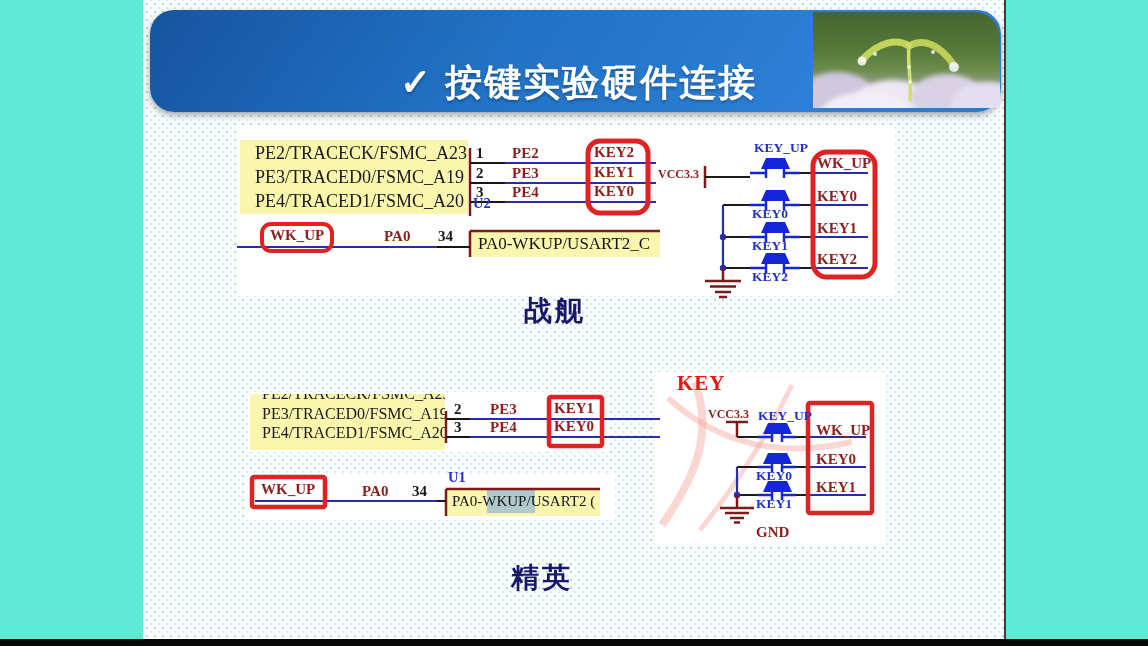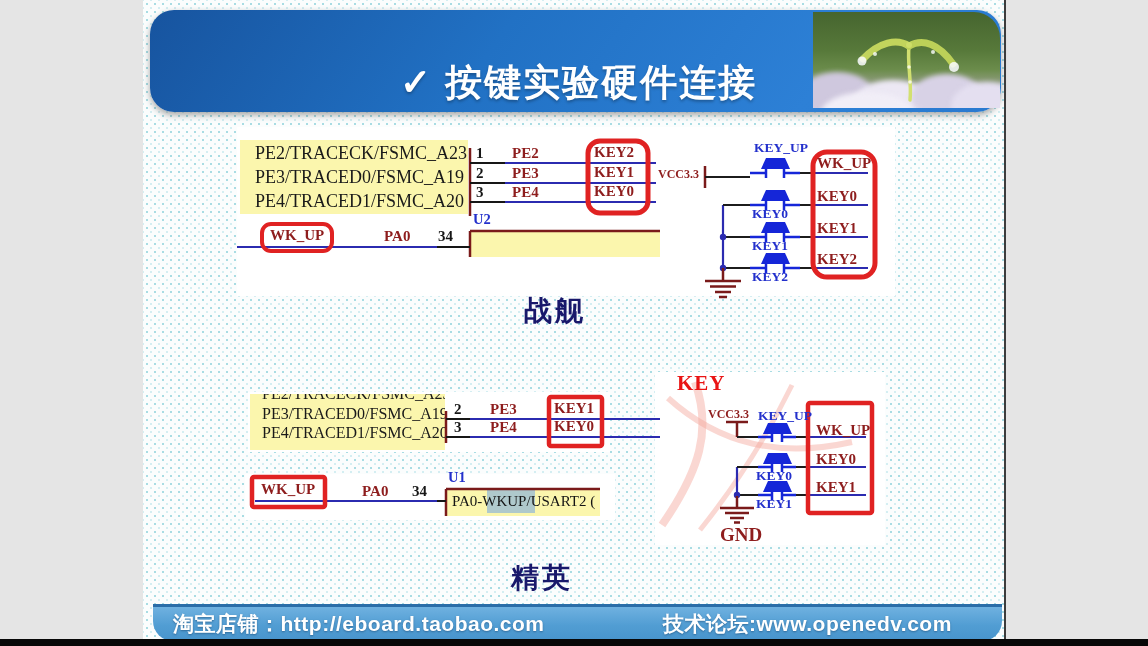--- a/index.html
+++ b/index.html
@@ -1,16 +1,16 @@
 <!DOCTYPE html>
 <html><head>
 <meta charset="utf-8">
 <style>
   html,body{margin:0;padding:0;background:#000;}
-  .canvas{position:relative;width:1148px;height:646px;background:#e5e5e5;overflow:hidden;
+  .canvas{position:relative;width:1148px;height:646px;background:#5eead4;overflow:hidden;
           font-family:"Liberation Serif",serif;}
   .abs{position:absolute;}
   
   .slide{left:143px;top:0;width:861px;height:646px;background-color:#fbfdfd;
          background-image:radial-gradient(#a9dce3 1px, rgba(0,0,0,0) 1.35px),
                           radial-gradient(#d4eef2 1px, rgba(0,0,0,0) 1.35px);
          background-size:8px 8px;background-position:0 0,4px 4px;}
   .edge-line{left:1004px;top:0;width:2px;height:646px;background:#3c3c3c;}
   .bottom-strip{left:0;top:639px;width:1148px;height:7px;background:#070707;}
   
@@ -252,21 +252,22 @@
   <span class="t num" style="left:476px;top:185px">3</span>
   <span class="t net" style="left:512px;top:146px">PE2</span>
   <span class="t net" style="left:512px;top:166px">PE3</span>
   <span class="t net" style="left:512px;top:185px">PE4</span>
   <span class="t net" style="left:594px;top:145px">KEY2</span>
   <span class="t net" style="left:594px;top:165px">KEY1</span>
   <span class="t net" style="left:594px;top:184px">KEY0</span>
   <span class="t net" style="left:270px;top:228px">WK_UP</span>
   <span class="t net" style="left:384px;top:229px">PA0</span>
   <span class="t num" style="left:438px;top:229px">34</span>
-  <span class="t desig" style="left:473px;top:212px">U2</span>
+  <span class="t desig" style="left:473px;top:196px">U2</span>
+  <span class="t pinname" style="left:478px;top:235px">PA0-WKUP/USART2_C</span>
   <span class="t vcc" style="left:658px;top:168px">VCC3.3</span>
   <span class="t blab" style="left:754px;top:141px">KEY_UP</span>
   <span class="t blab" style="left:752px;top:207px">KEY0</span>
   <span class="t blab" style="left:752px;top:239px">KEY1</span>
   <span class="t blab" style="left:752px;top:270px">KEY2</span>
   <span class="t net" style="left:817px;top:156px">WK_UP</span>
   <span class="t net" style="left:817px;top:189px">KEY0</span>
   <span class="t net" style="left:817px;top:221px">KEY1</span>
   <span class="t net" style="left:817px;top:252px">KEY2</span>
 
@@ -284,24 +285,20 @@
   <span class="t desig" style="left:448px;top:470px">U1</span>
   <span class="t pinname-sm" style="left:452px;top:494px">PA0-WKUP/USART2 (</span>
   <span class="t key-title" style="left:677px;top:372px">KEY</span>
   <span class="t vcc" style="left:708px;top:408px">VCC3.3</span>
   <span class="t blab" style="left:758px;top:409px">KEY_UP</span>
   <span class="t blab" style="left:756px;top:469px">KEY0</span>
   <span class="t blab" style="left:756px;top:497px">KEY1</span>
   <span class="t net" style="left:816px;top:423px">WK_UP</span>
   <span class="t net" style="left:816px;top:452px">KEY0</span>
   <span class="t net" style="left:816px;top:480px">KEY1</span>
-  <span class="t vcc" style="left:720px;top:525px;font-size:19px">GND</span>
+  <span class="t vcc" style="left:756px;top:525px;font-size:15px">GND</span>
 
   <span class="t sec-label" style="left:511px;top:563px">精英</span>
 
-  <div class="abs footer">
-    <span class="abs ftext" style="left:20px;top:3px">淘宝店铺：http://eboard.taobao.com</span>
-    <span class="abs ftext" style="left:510px;top:3px">技术论坛:www.openedv.com</span>
-  </div>
 
   <div class="abs edge-line"></div>
   <div class="abs bottom-strip"></div>
 </div>
 
 </body></html>

